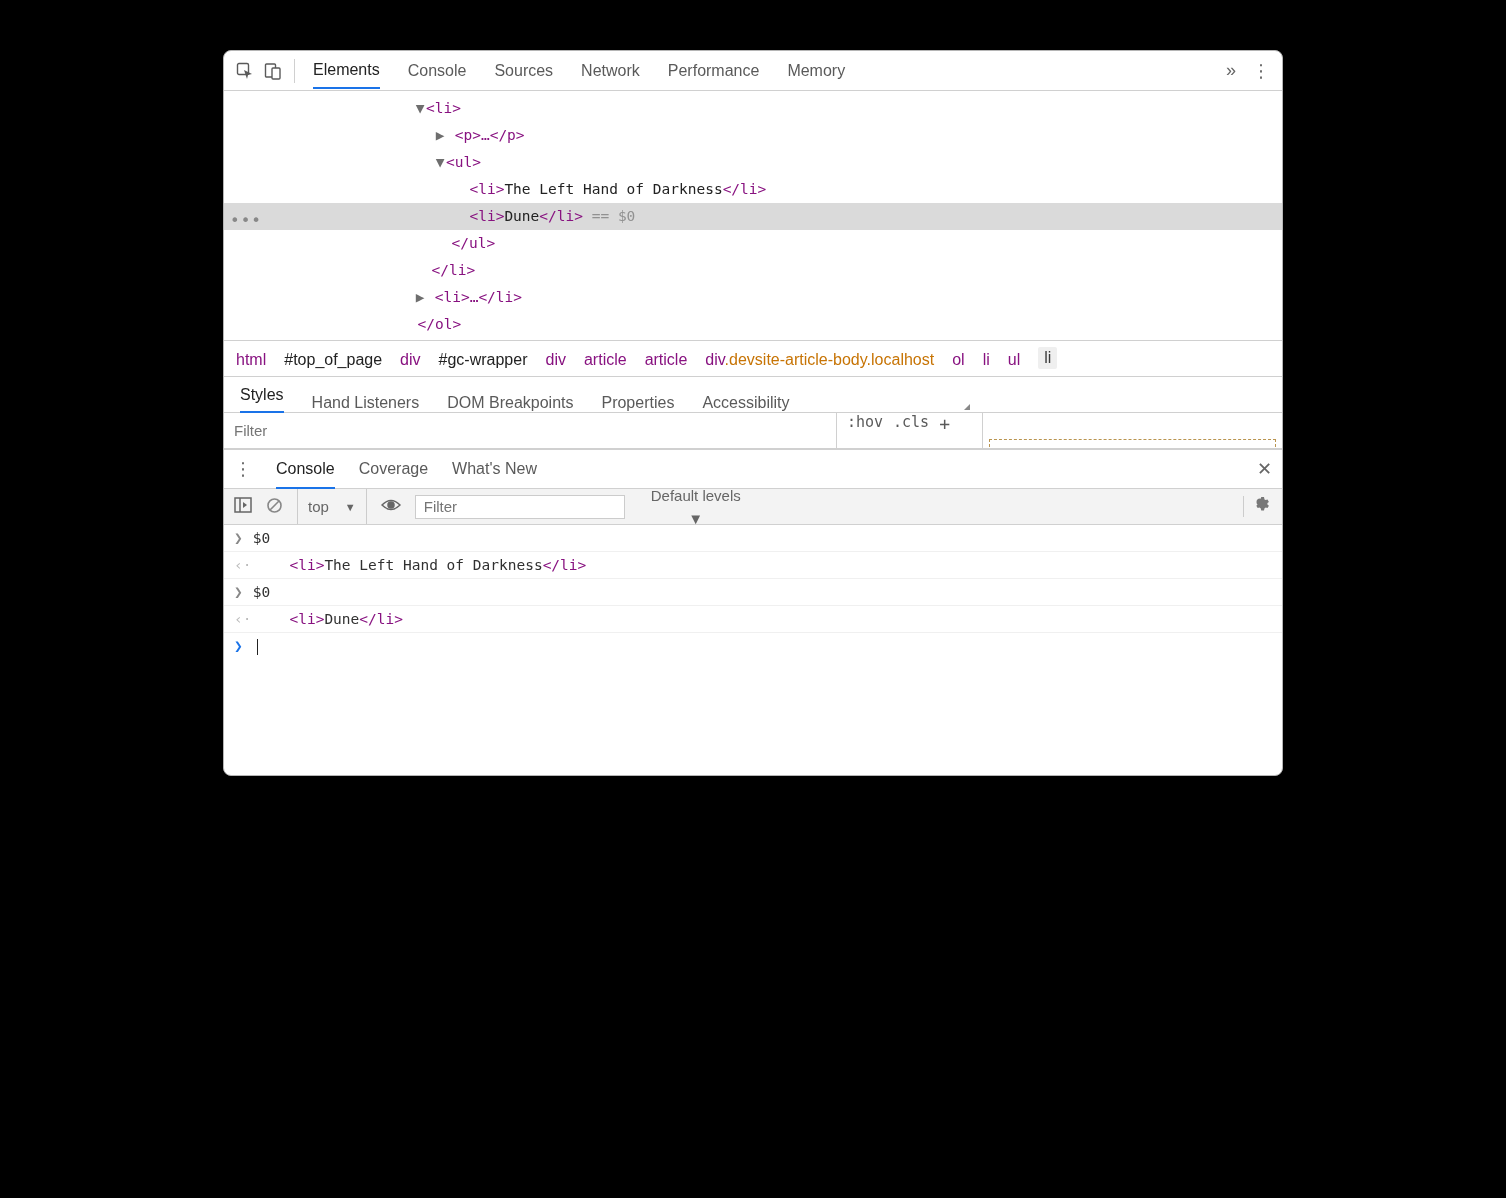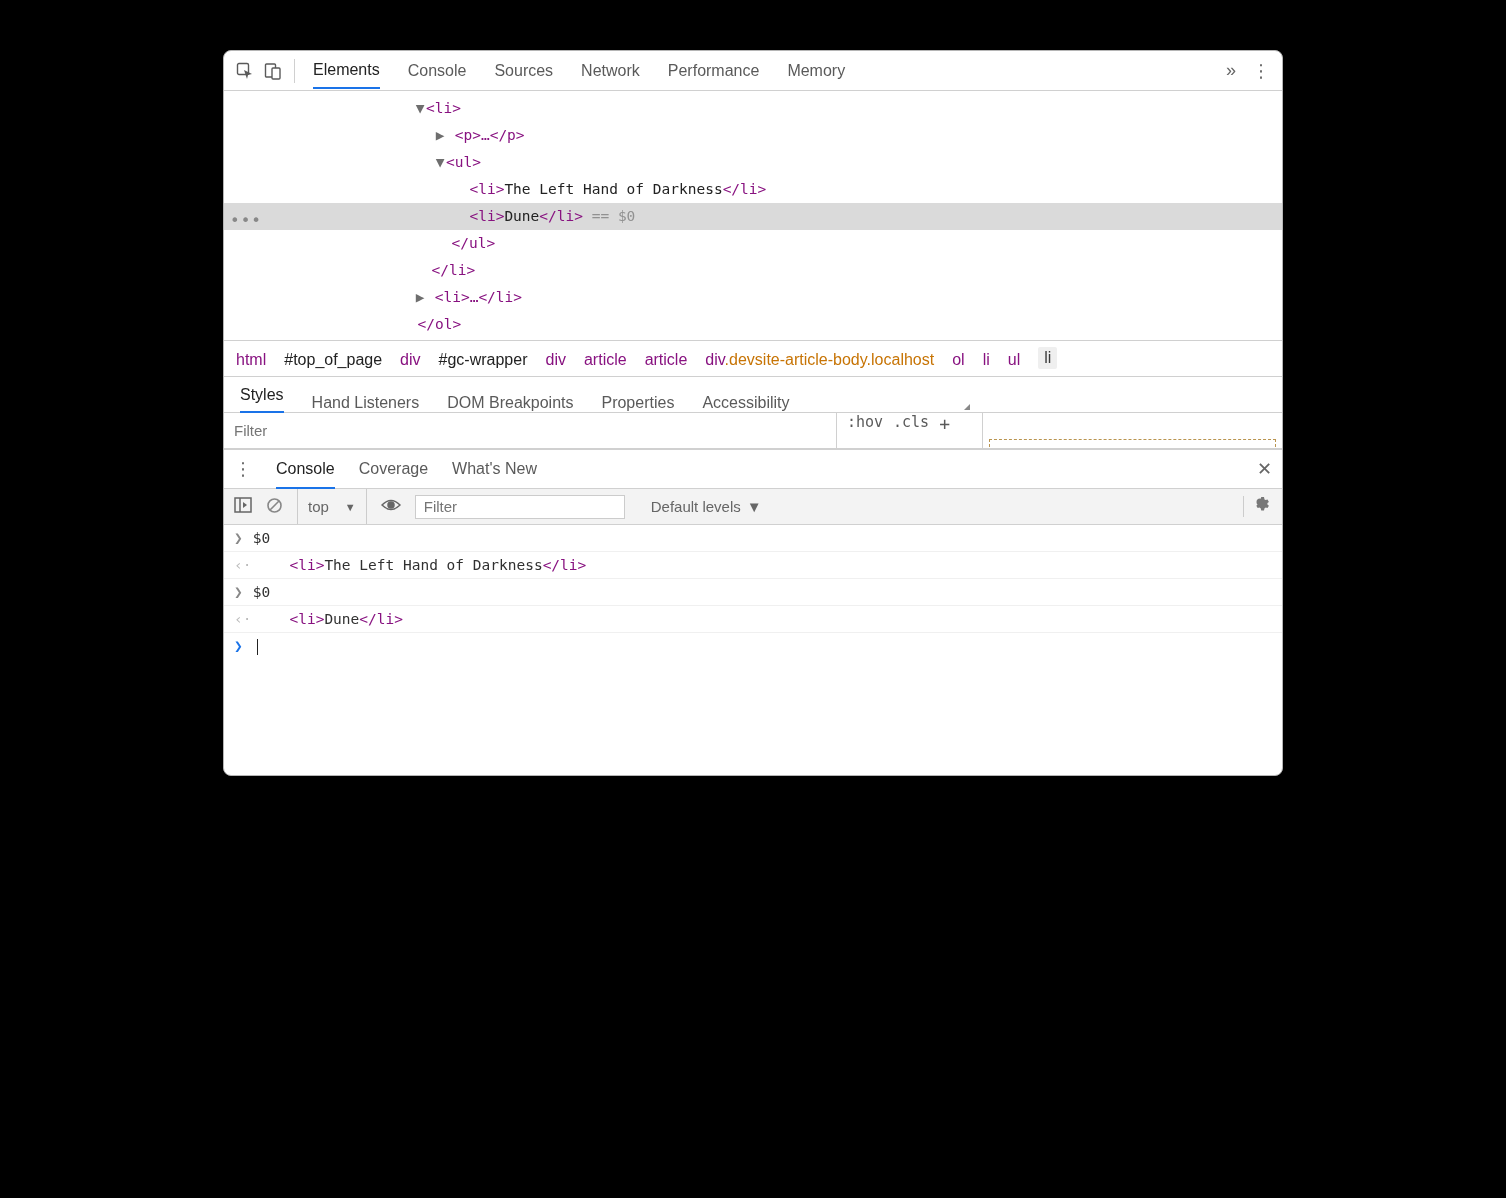--- a/index.html
+++ b/index.html
@@ -129,21 +129,21 @@
   .consoletb {
     display:flex; align-items:center; height:36px;
     background:#f3f3f3;
     border-bottom:1px solid #d0d0d0;
     padding:0 10px; gap:14px; color:#666; font-size:15px;
   }
   .ctxsel { display:flex; align-items:center; gap:8px; border-left:1px solid #ccc; border-right:1px solid #ccc; padding:0 10px; height:100%;}
   .ctxsel .carrot { font-size:11px; color:#666;}
   .eyeic { width:20px; }
   .cfilter { background:#fff; border:1px solid #ccc; height:24px; width:210px; padding:0 8px; font-size:15px; outline:none;}
-  .levels { display:flex; align-items:center; gap:6px; margin-left:12px;}
+  .levels { display:flex; align-items:center; gap:6px; margin-left:12px;flex-direction:column;}
   .gear { margin-left:auto; border-left:1px solid #ccc; padding-left:10px;}
   
   .console {
     font-family:Menlo,Consolas,monospace;
     font-size:14.5px;
     color:#303030;
     min-height:250px;
     padding-bottom:40px;
   }
   .row { display:flex; align-items:flex-start; padding:5px 10px; border-bottom:1px solid #f0f0f0; gap:10px;}

